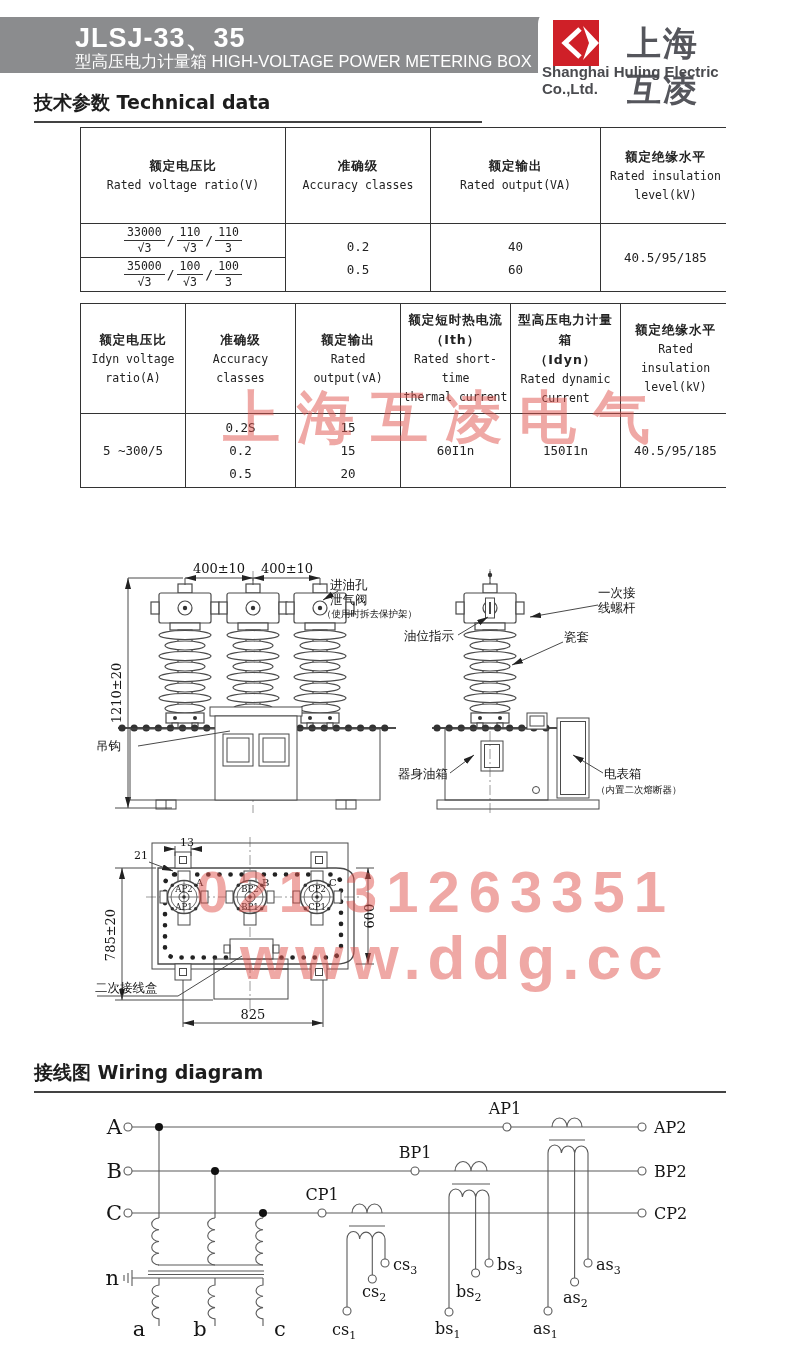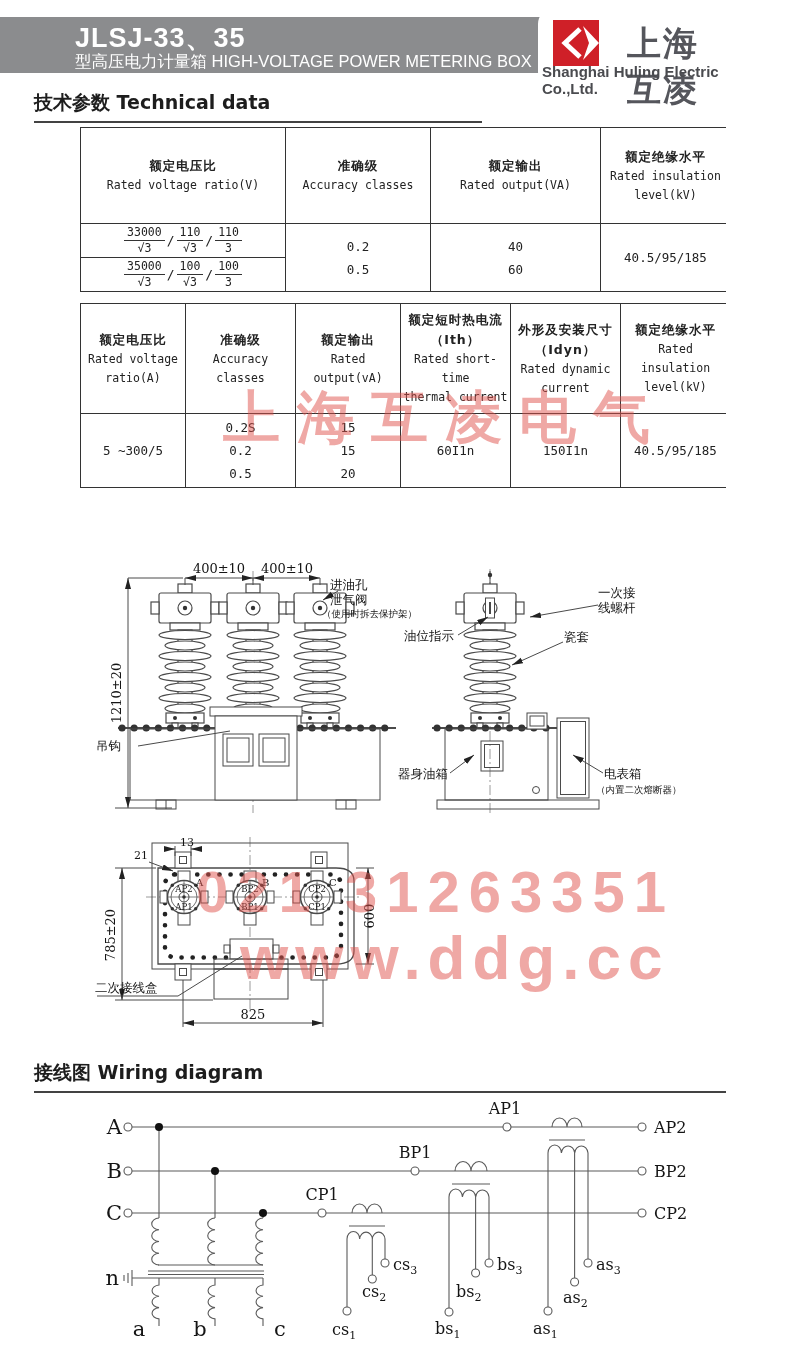--- a/index.html
+++ b/index.html
@@ -125,39 +125,39 @@
         <col style="width:110px">
         <col style="width:105px">
         <col style="width:110px">
         <col style="width:110px">
         <col style="width:110px">
       </colgroup>
     <tbody>
         <tr style="height:110px">
       <td>
         <div class="cn">额定电压比</div>
-        <div class="en">Rated voltage</div>
+        <div class="en">Idyn voltage</div>
         <div class="en">ratio(A)</div>
       </td>
       <td>
         <div class="cn">准确级</div>
         <div class="en">Accuracy classes</div>
       </td>
       <td>
         <div class="cn">额定输出</div>
         <div class="en">Rated output(vA)</div>
       </td>
       <td>
         <div class="cn">额定短时热电流</div>
         <div class="cn">（Ith）</div>
         <div class="en">Rated short-time</div>
         <div class="en">thermal current</div>
       </td>
       <td>
-        <div class="cn">外形及安装尺寸</div>
+        <div class="cn">型高压电力计量箱</div>
         <div class="cn">（Idyn）</div>
         <div class="en">Rated dynamic</div>
         <div class="en">current</div>
       </td>
       <td>
         <div class="cn">额定绝缘水平</div>
         <div class="en">Rated insulation</div>
         <div class="en">level(kV)</div>
       </td>
     </tr>

